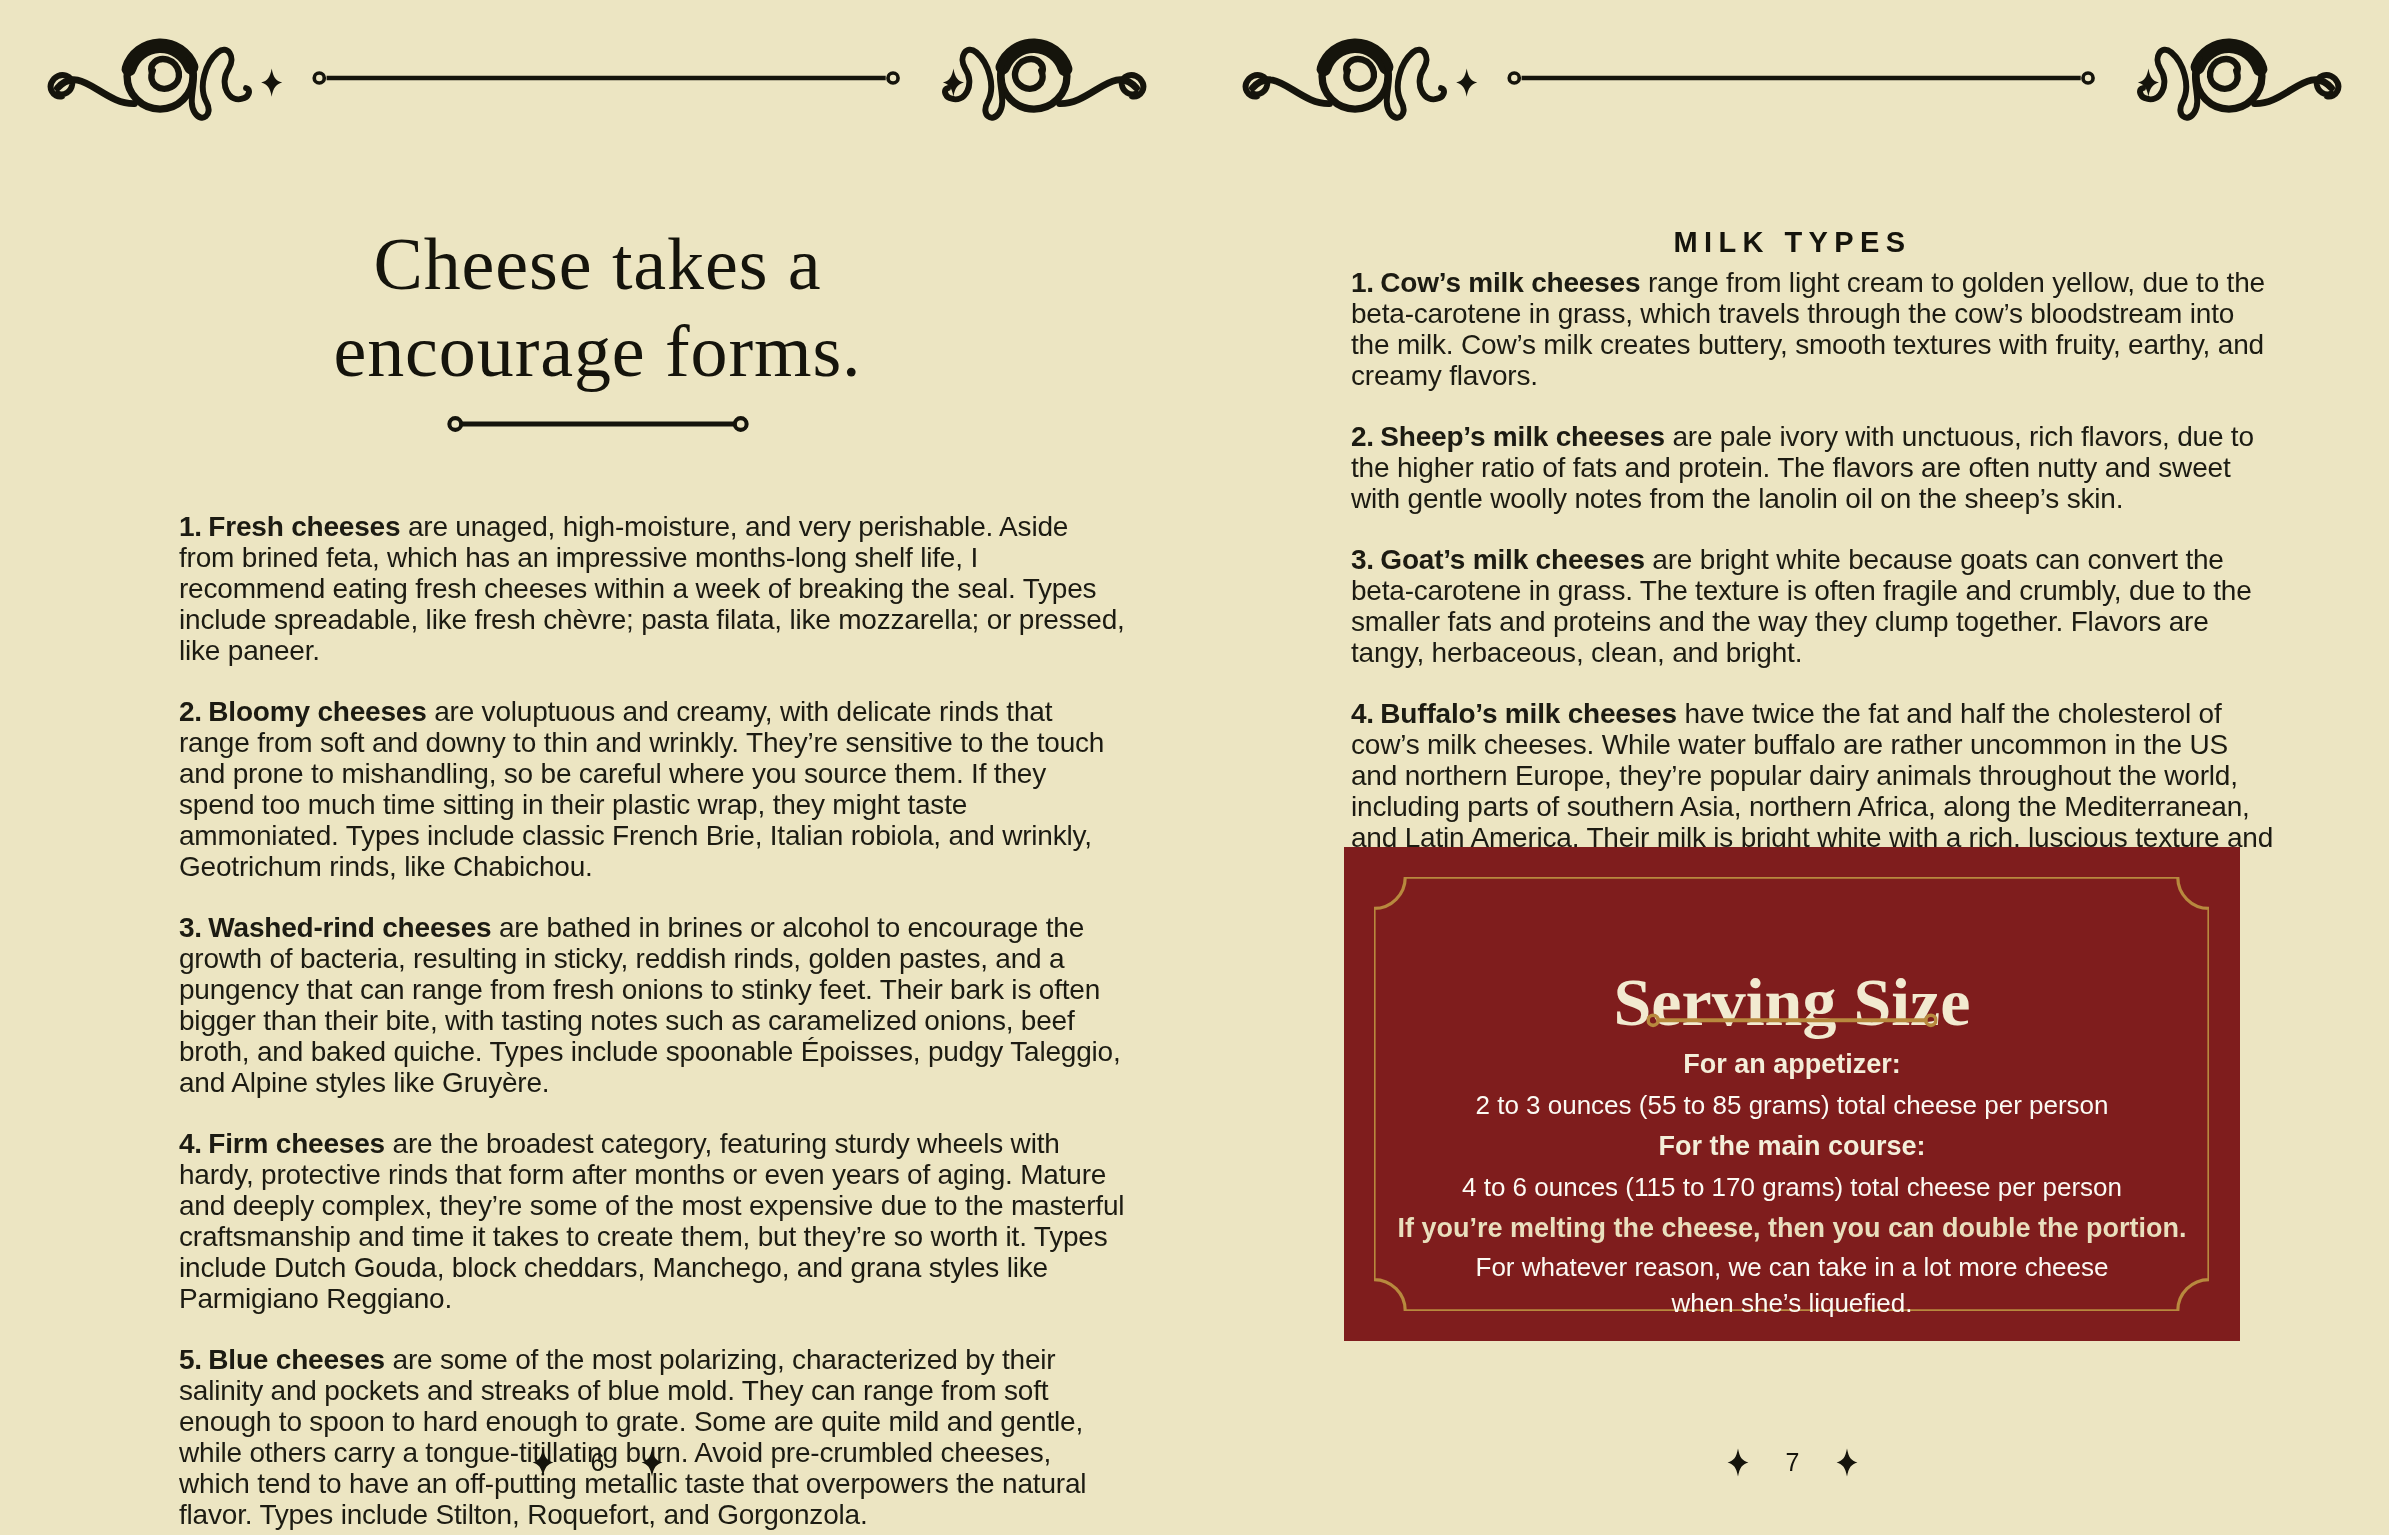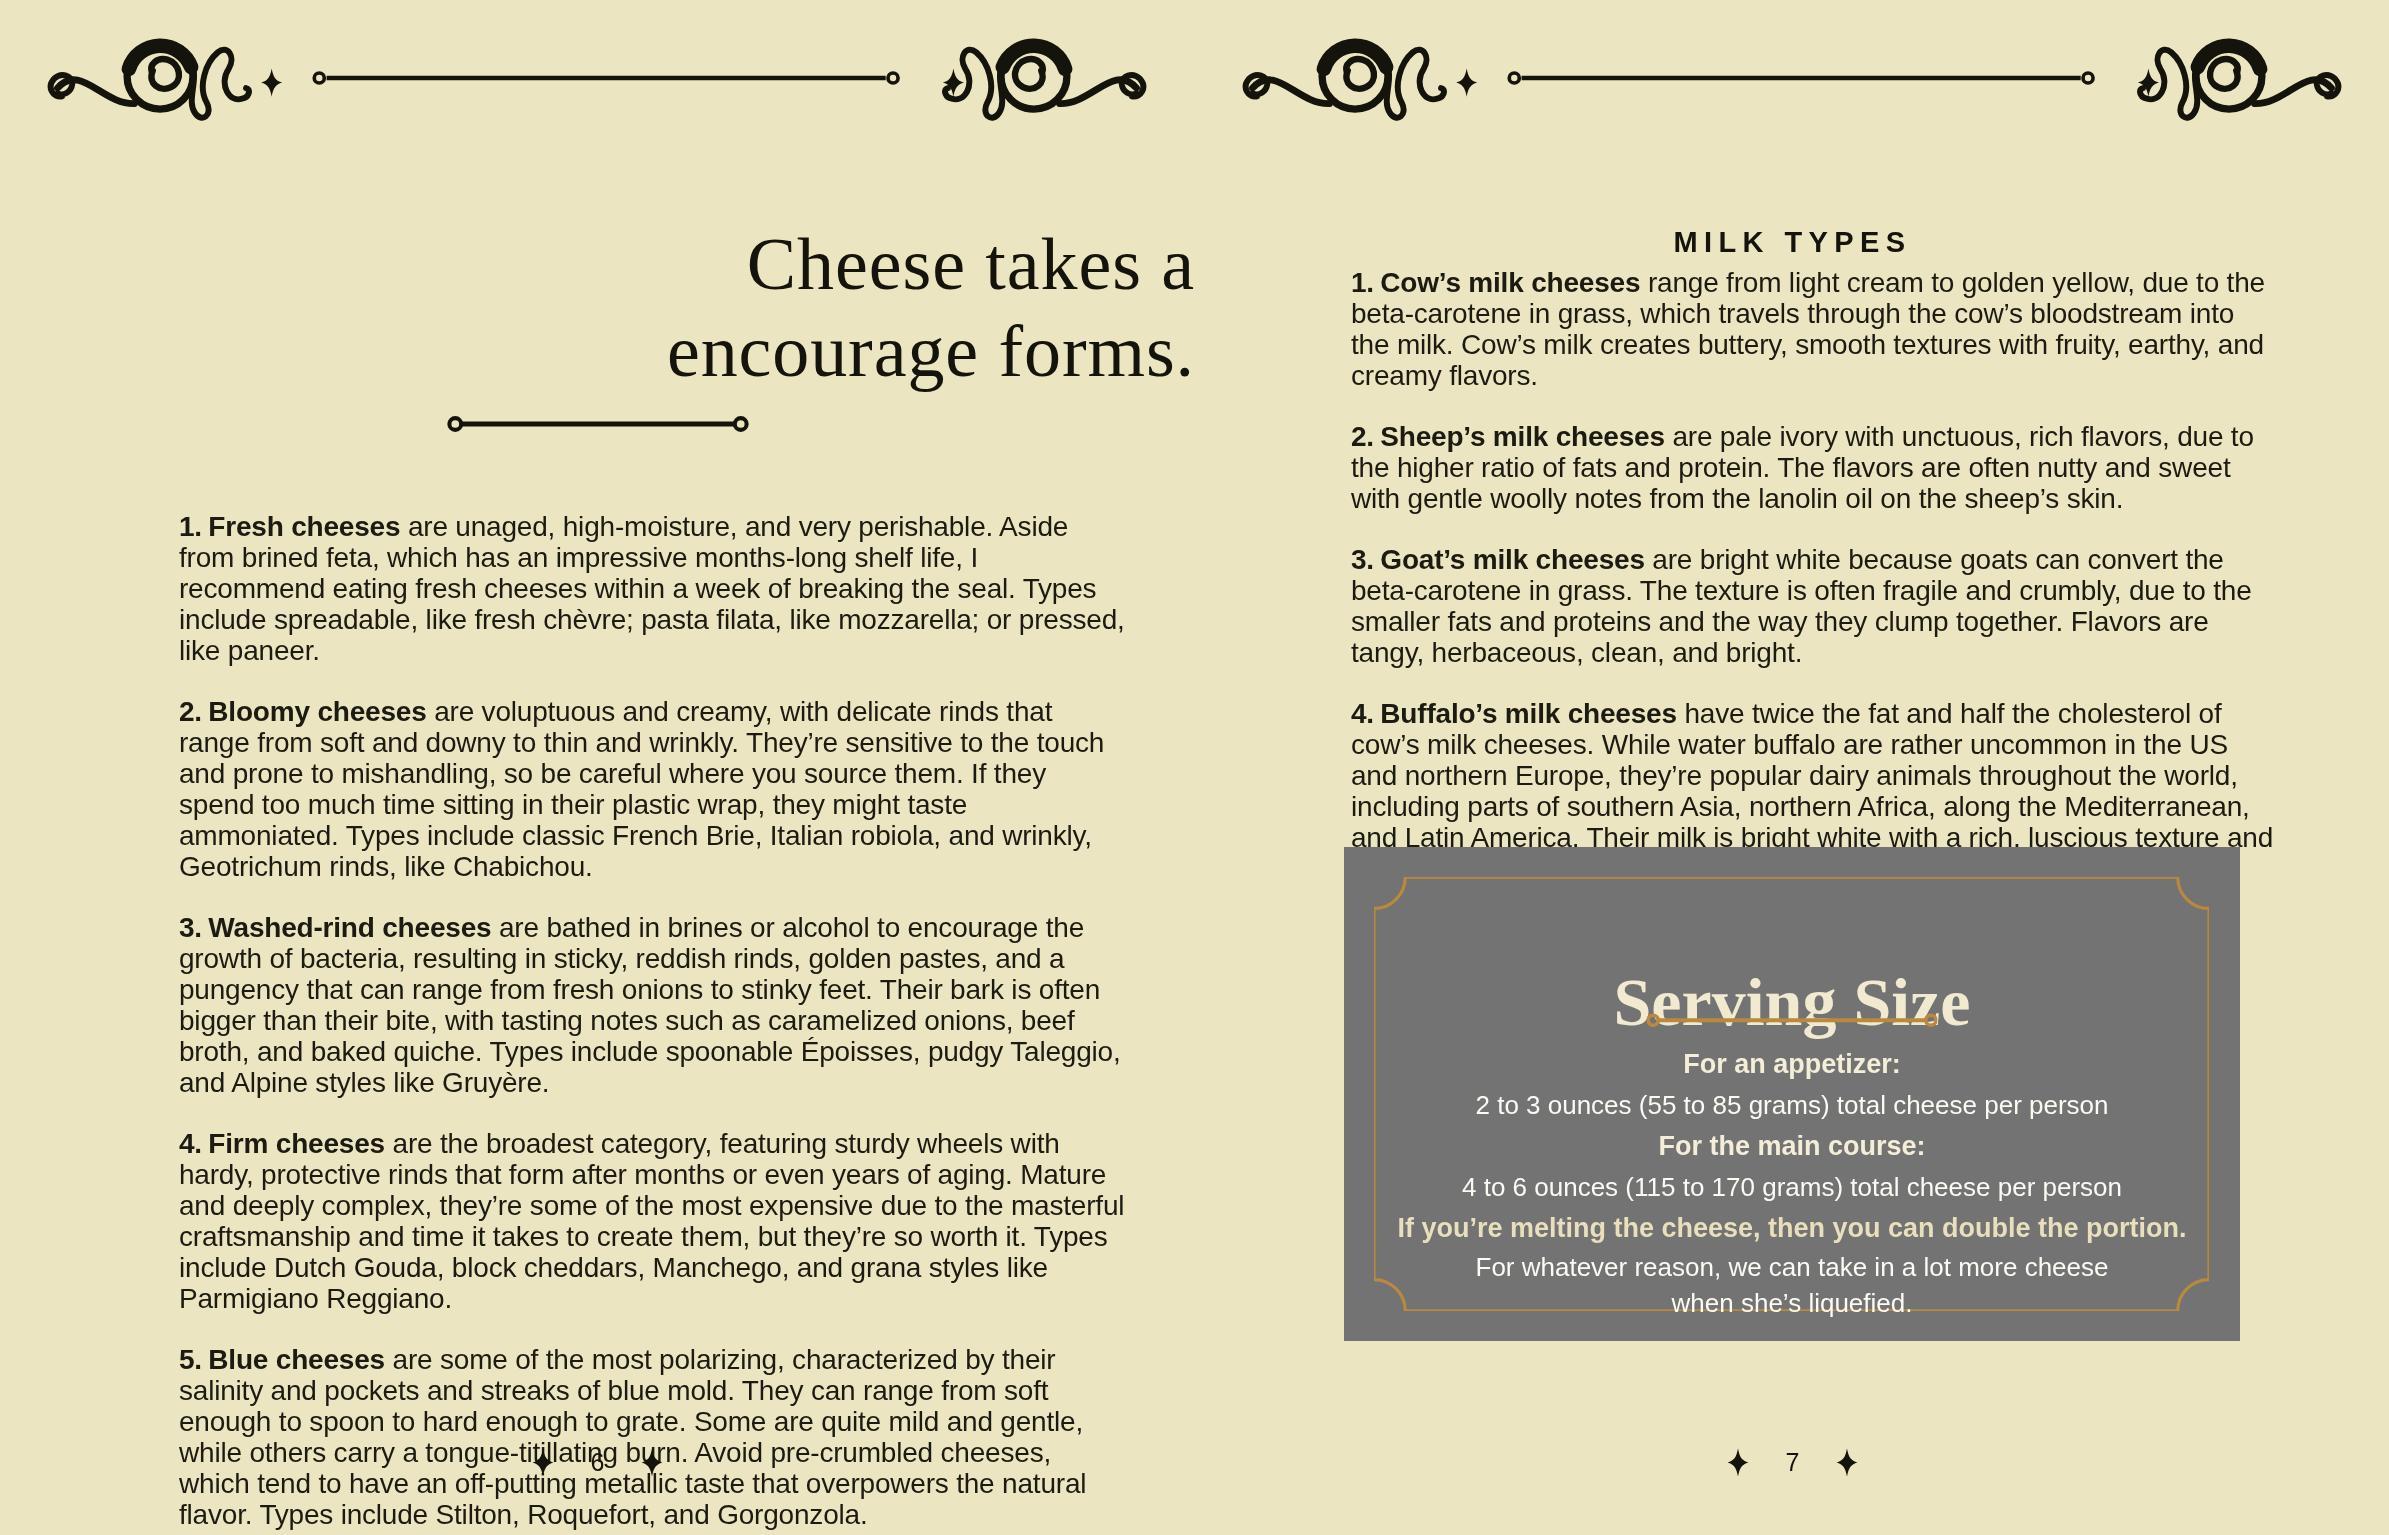--- a/index.html
+++ b/index.html
@@ -17,39 +17,39 @@
 
   .ornament{position:absolute;top:24px;left:47px;width:1100px;height:97px;}
 
   .display-title{
     position:absolute;top:171px;left:0;width:100%;
     text-align:center;
     font-family:"Liberation Serif","DejaVu Serif",serif;
     font-weight:400;font-size:74px;line-height:87px;
     letter-spacing:0.9px;color:#15140c;
   }
-  .display-title span{display:block;text-align:right;}
+  .display-title span{display:block;}
 
   .title-divider{position:absolute;top:414px;left:50%;transform:translateX(-50%);}
 
   .paragraphs{position:absolute;font-size:28px;line-height:31px;letter-spacing:-0.2px;color:#1c1b12;}
   .paragraphs p{margin:0 0 30px 0;}
   .paragraphs .num{font-weight:700;margin-right:6.4px;}
   .paragraphs .lead{font-weight:700;}
   .paragraphs-left{top:511px;left:147px;width:947px;margin-left:32px;}
   .paragraphs-right{top:267px;left:156px;width:924px;}
 
   .caps-title{
     position:absolute;top:202px;left:0;width:100%;text-align:center;
     font-size:29px;font-weight:700;letter-spacing:6.4px;color:#15140c;
   }
 
   .card{
     position:absolute;left:149px;top:847px;width:896px;height:494px;
-    background:#737373;
+    background:#7f1d1d;
   }
   .card-frame{position:absolute;left:30px;top:30px;width:835px;height:434px;}
   .card-title{
     position:absolute;top:50px;left:0;width:100%;text-align:center;
     font-family:"Liberation Serif","DejaVu Serif",serif;
     font-weight:700;font-size:68px;line-height:74px;color:#f2ead0;
   }
   .card-divider{position:absolute;top:165px;left:50%;transform:translateX(-50%);}
   .card-body{
     position:absolute;top:197px;left:44px;width:808px;text-align:center;

